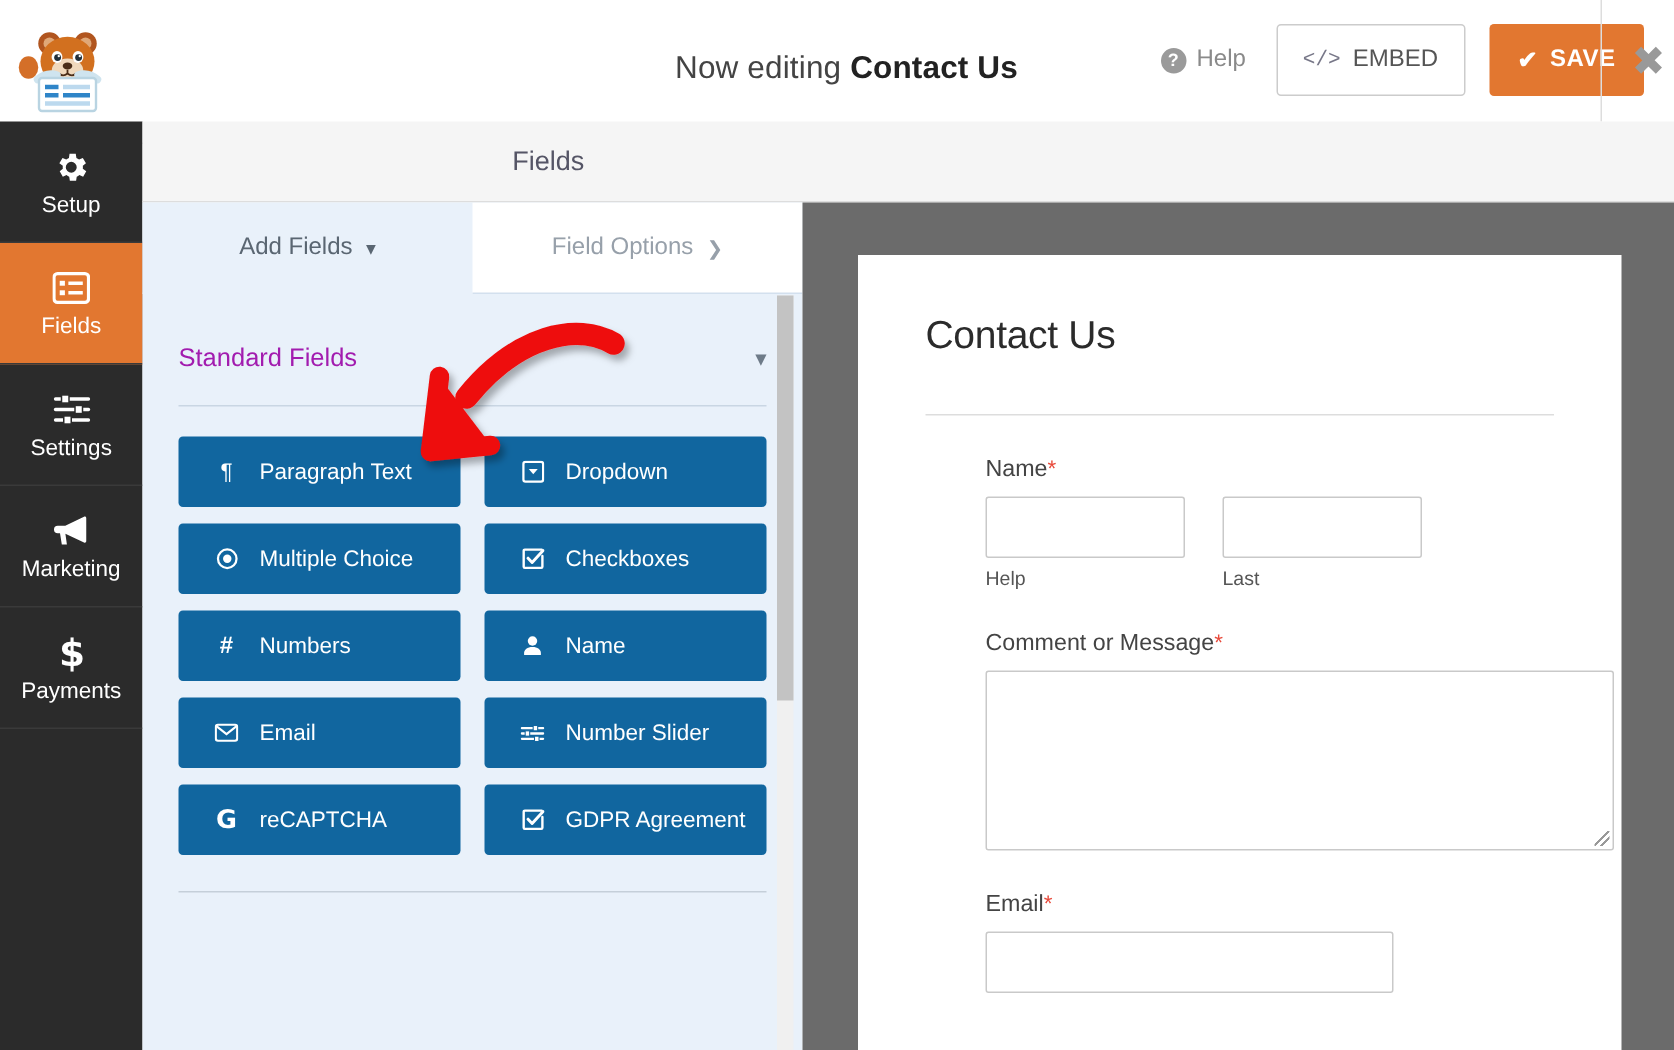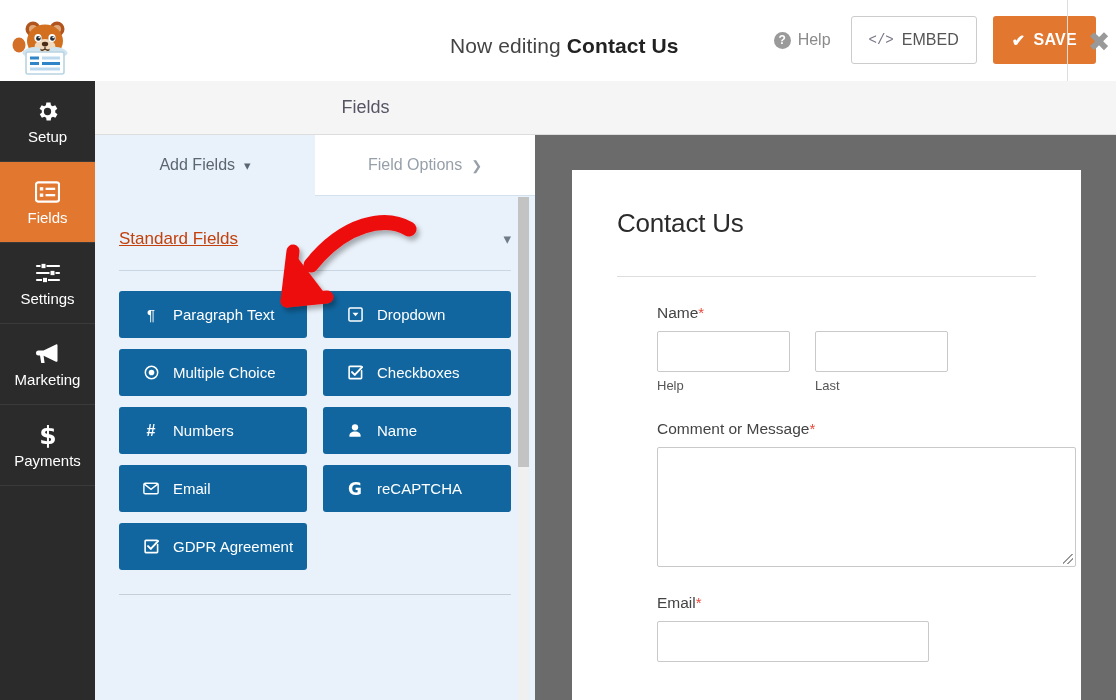--- a/index.html
+++ b/index.html
@@ -103,21 +103,21 @@
     border-bottom: 1px solid #d3e0ee;
   }
   .tab.active { background: #e9f1fa; color: #5a6672; border-bottom-color: #e9f1fa; }
   .tab.inactive { background: #ffffff; color: #97a0aa; }
   .tab-caret { font-size: 13px; }
 
   .section-head {
     display: flex; align-items: center; justify-content: space-between;
     padding: 0 24px; height: 62px; margin-top: 12px;
   }
-  .section-title { font-size: 17px; color: #c2410c; text-decoration: underline; }
+  .section-title { font-size: 17px; color: #a21caf; }
   .section-caret { font-size: 15px; color: #6e7b88; }
   .section-rule { margin: 0 24px; height: 1px; background: #c9d6e3; }
 
   .field-grid {
     display: grid; grid-template-columns: 1fr 1fr; gap: 11px 16px;
     padding: 20px 24px 0 24px;
   }
   .field-btn {
     height: 47px; background: #11669f; color: #ffffff;
     border-radius: 3px; display: flex; align-items: center;
@@ -390,20 +390,35 @@
       <div class="field-btn">
         <span class="field-icon">
           <svg width="16" height="13" viewBox="0 0 18 14">
             <rect x="1" y="1" width="16" height="12" rx="1.6" fill="none" stroke="#ffffff" stroke-width="1.6"></rect>
             <path d="M1.9 2.4 L9 8 L16.1 2.4" fill="none" stroke="#ffffff" stroke-width="1.6" stroke-linecap="round"></path>
           </svg>
         </span>
         <span>Email</span>
       </div>
 
+      <div class="field-btn">
+        <span class="field-icon">
+          <svg width="16" height="14" viewBox="0 0 18 14">
+            <g stroke="#ffffff" stroke-width="1.7" stroke-linecap="round">
+              <line x1="1" y1="3" x2="17" y2="3"></line>
+              <line x1="1" y1="7" x2="17" y2="7"></line>
+              <line x1="1" y1="11" x2="17" y2="11"></line>
+            </g>
+            <rect x="9.5" y="1" width="3.4" height="4" fill="#ffffff" stroke="#11669f" stroke-width=".8"></rect>
+            <rect x="3.5" y="5" width="3.4" height="4" fill="#ffffff" stroke="#11669f" stroke-width=".8"></rect>
+            <rect x="10.5" y="9" width="3.4" height="4" fill="#ffffff" stroke="#11669f" stroke-width=".8"></rect>
+          </svg>
+        </span>
+        <span>Number Slider</span>
+      </div>
 
       <div class="field-btn">
         <span class="field-icon" style="font-weight:bold;font-size:17px;font-family:'DejaVu Sans',sans-serif;">G</span>
         <span>reCAPTCHA</span>
       </div>
 
       <div class="field-btn">
         <span class="field-icon">
           <svg width="15" height="15" viewBox="0 0 16 16">
             <path d="M14 1.5 H2 a.8.8 0 00-.8.8 V13.7 a.8.8 0 00.8.8 H13.7 a.8.8 0 00.8-.8 V6" fill="none" stroke="#ffffff" stroke-width="1.7" stroke-linecap="round"></path>

